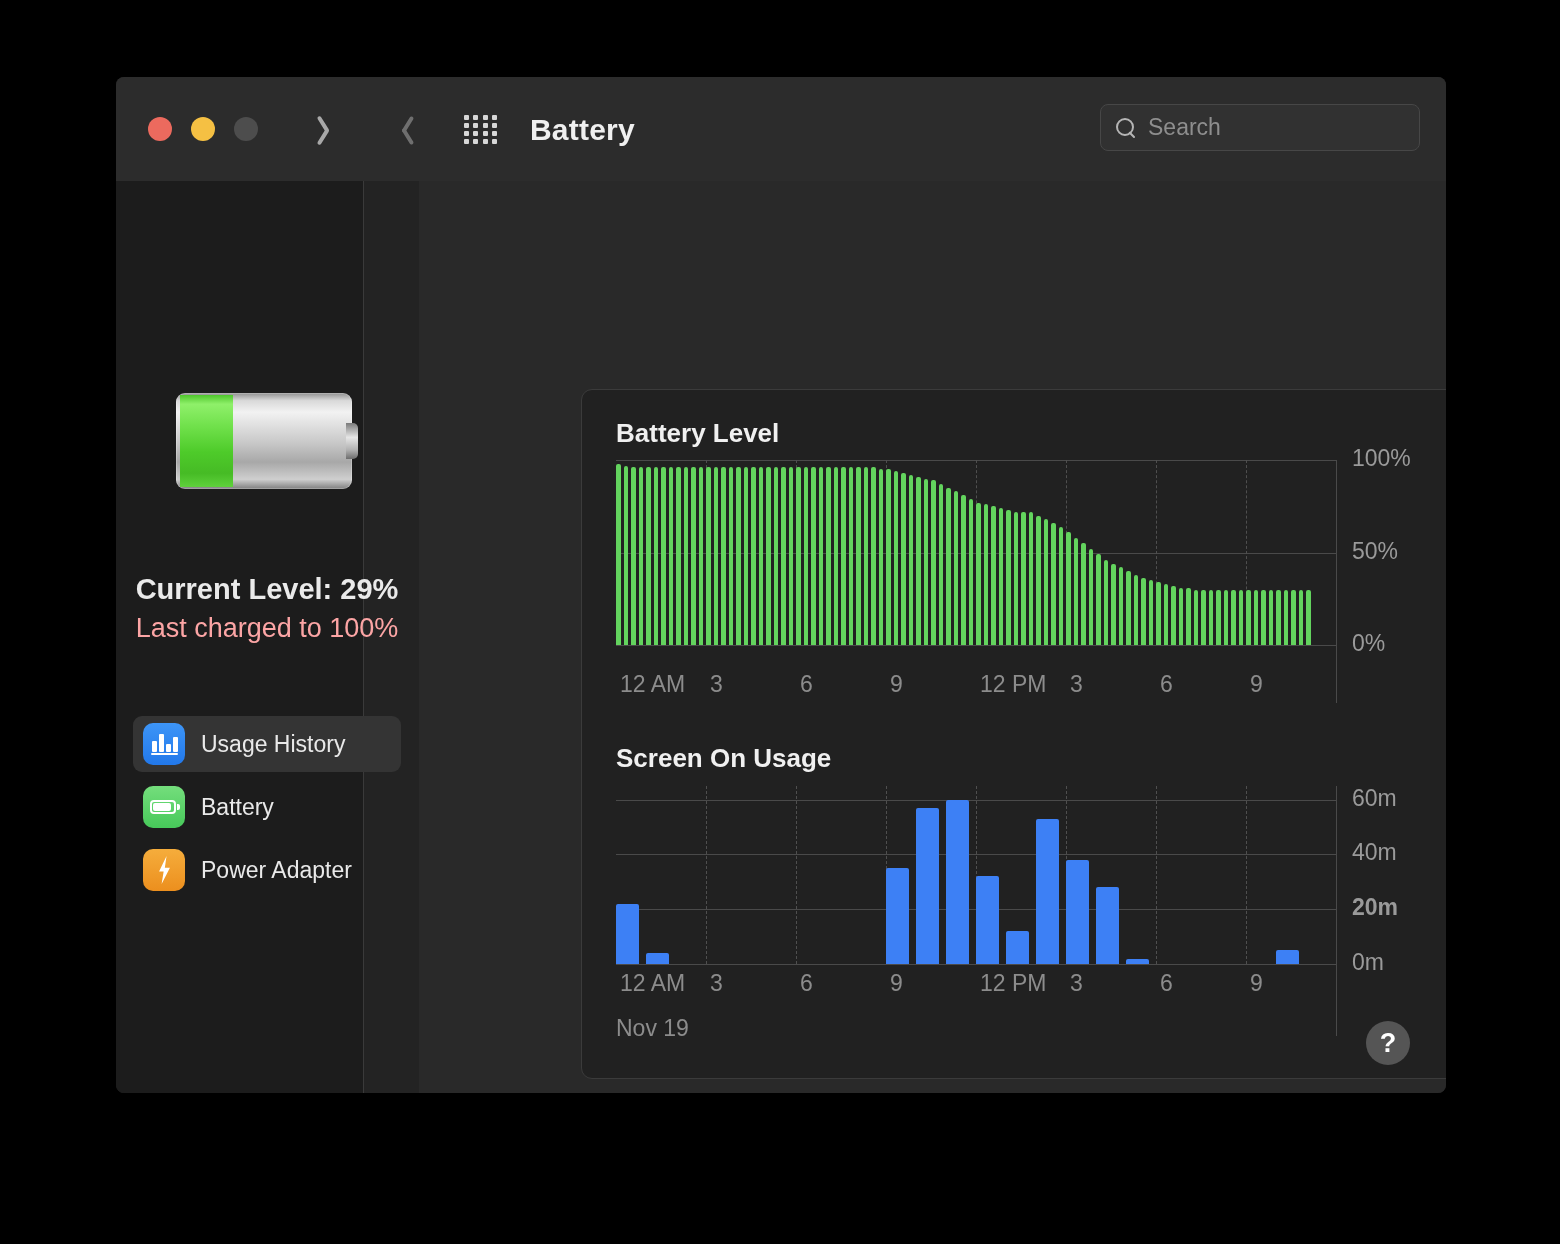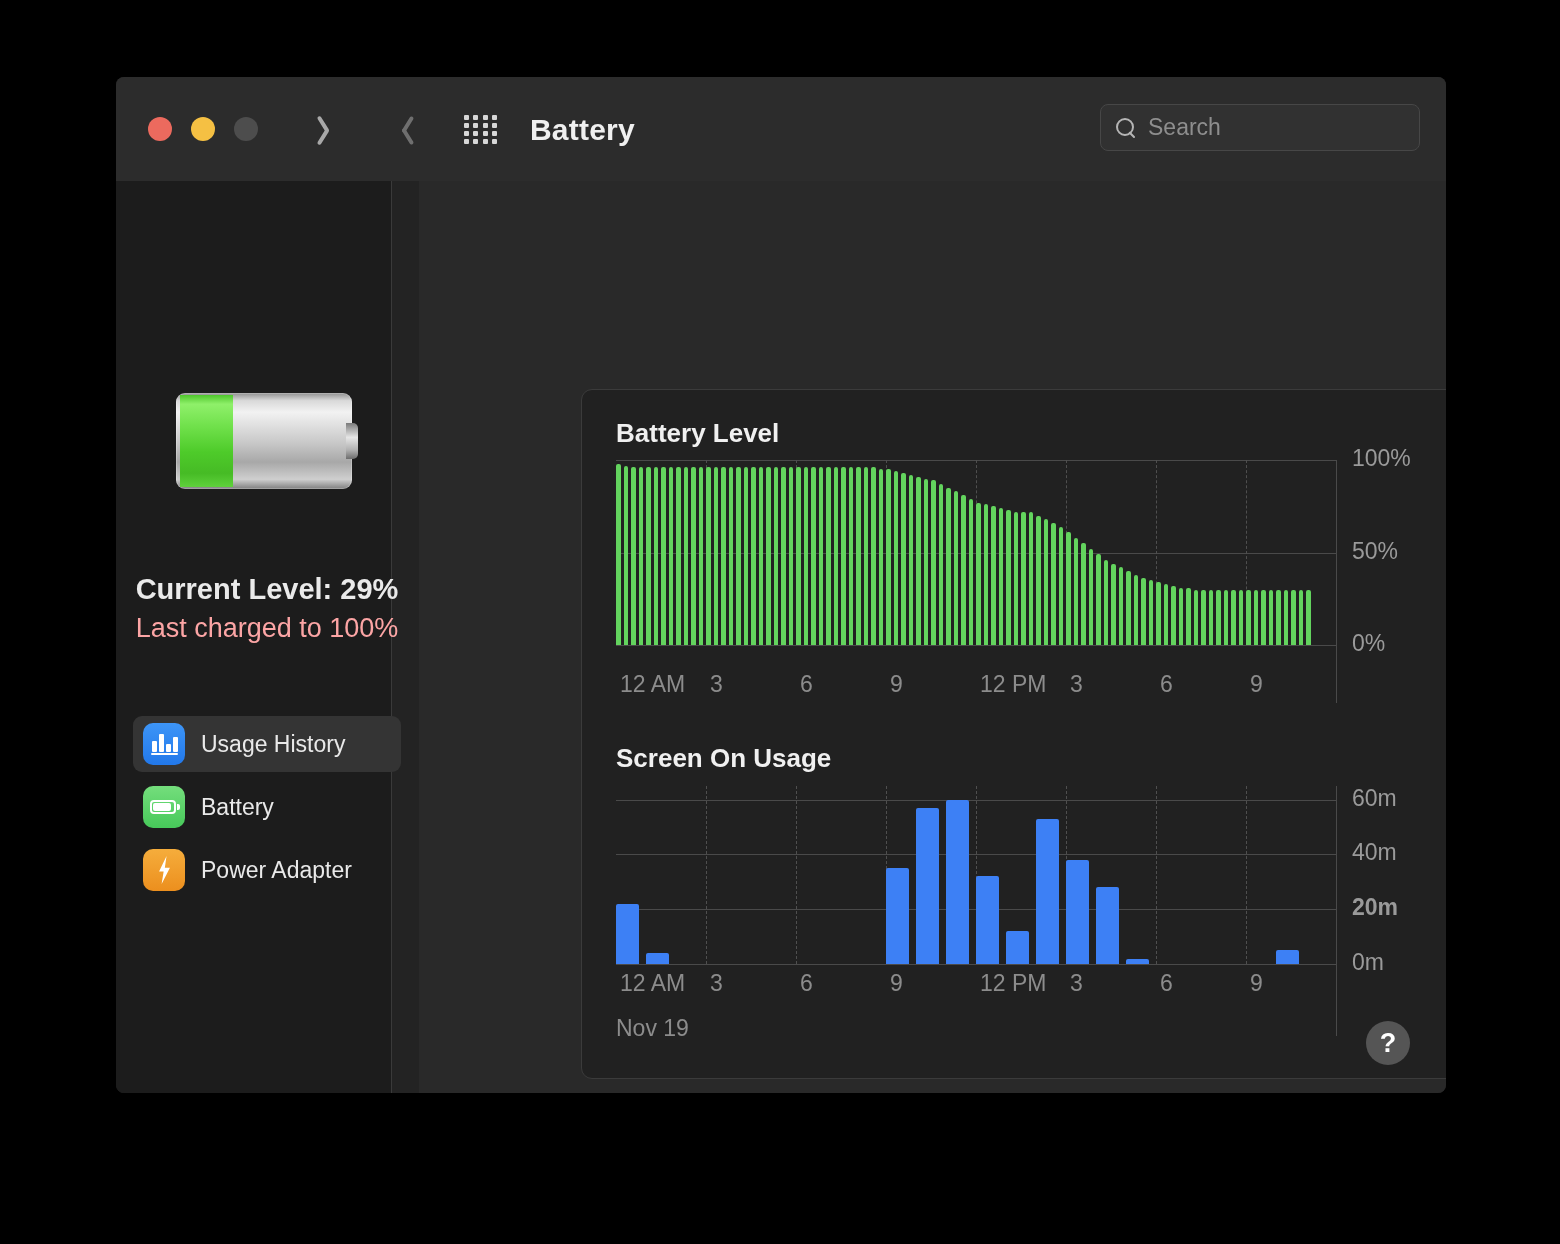--- a/index.html
+++ b/index.html
@@ -81,21 +81,21 @@
     content: ""; position: absolute; left: 14px; top: 14px;
     width: 8px; height: 2.2px; background: #b5b5b5; border-radius: 2px;
     transform: rotate(45deg); transform-origin: left center;
   }
   .searchph { font-size: 23px; color: #8e8e8e; }
 
   
   .body { position: absolute; top: 104px; left: 0; width: 100%; height: 912px; }
   .sidebar {
     position: absolute; left: 0; top: 0;
-    width: 276px; height: 100%;
+    width: 248px; height: 100%;
     background: #1c1c1c;
     border-right: 1px solid #3a3a3a;
   }
   .content {
     position: absolute; left: 303px; top: 0;
     width: 1027px; height: 100%;
     background: #292929;
   }
 
   

